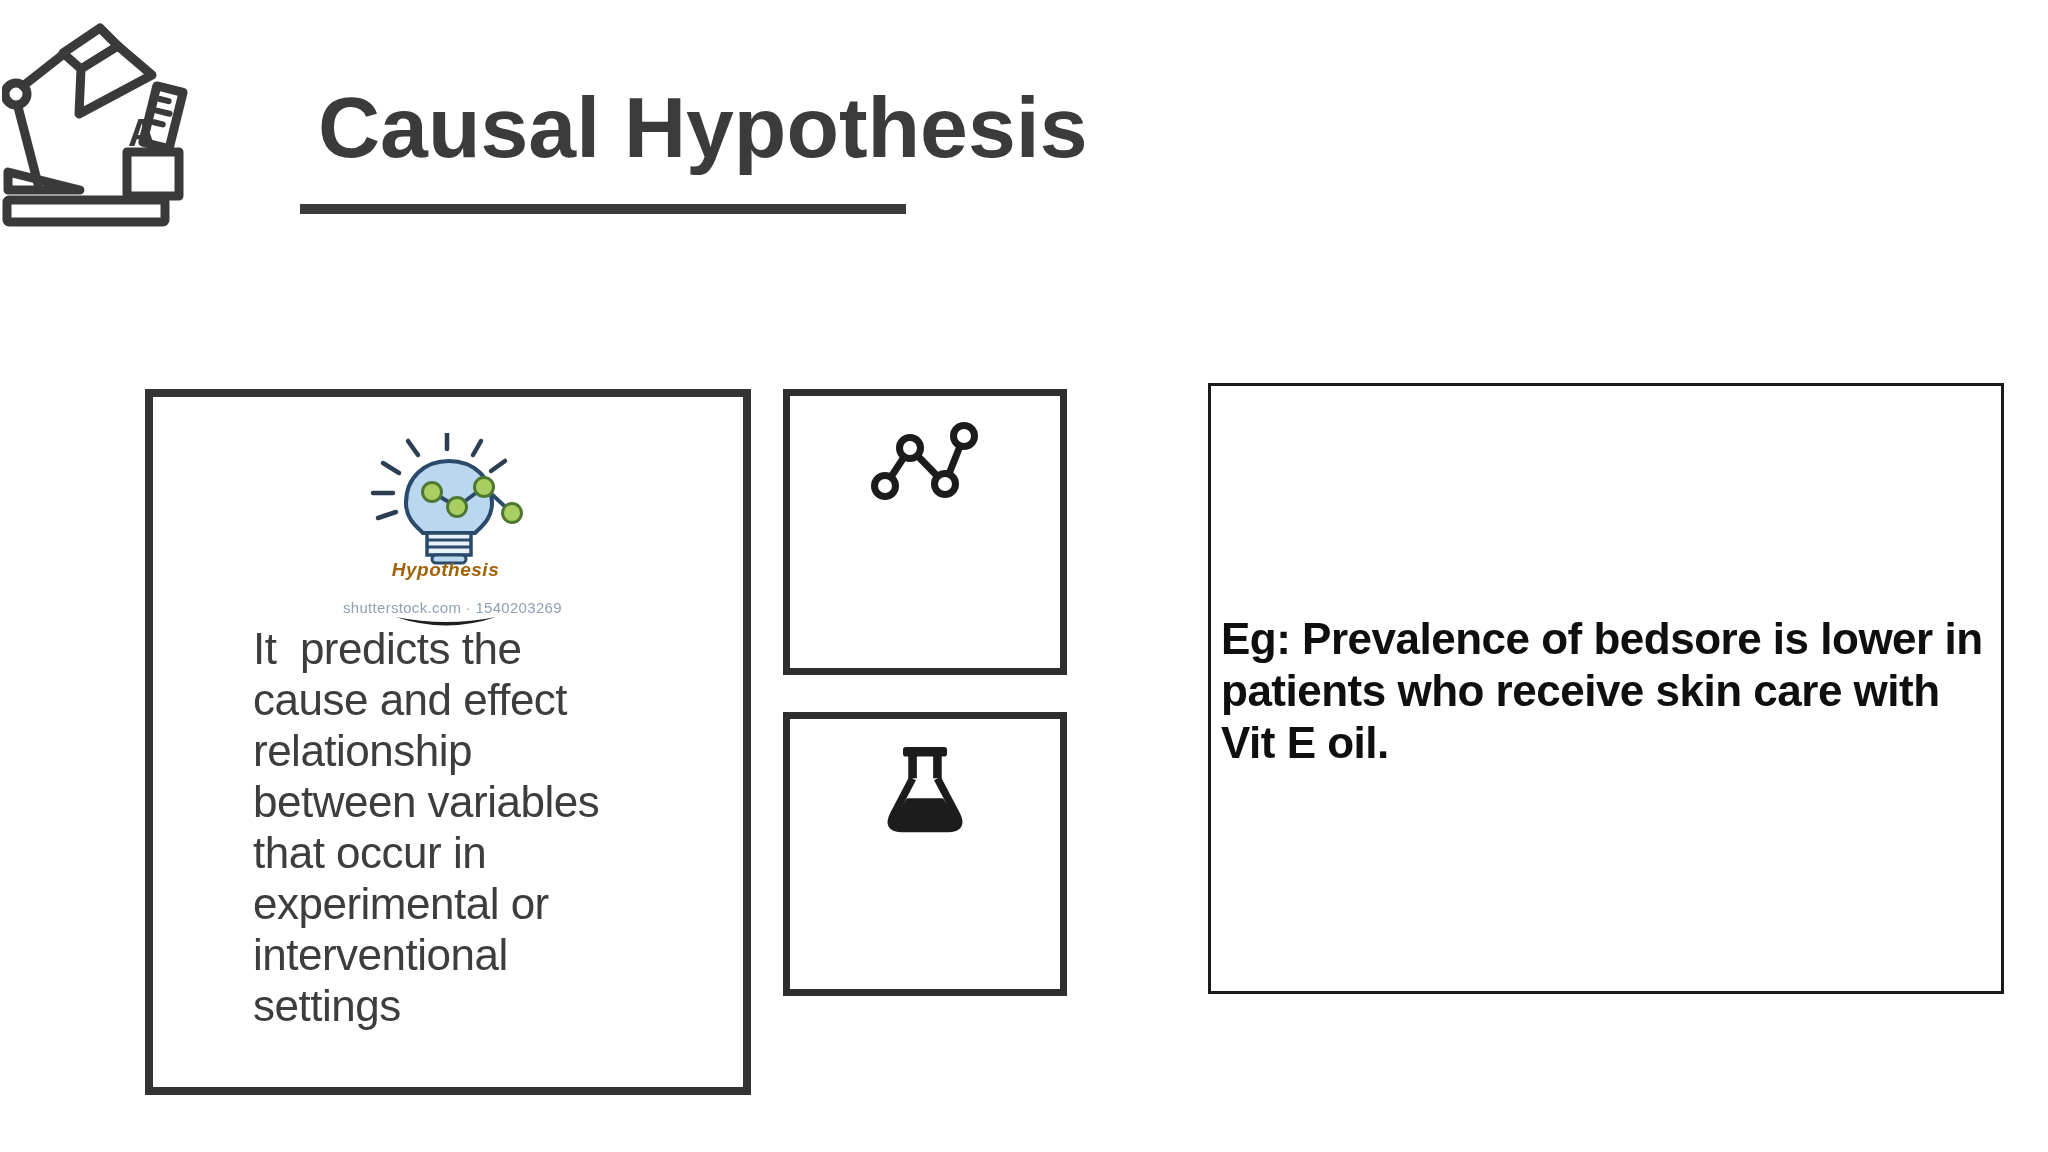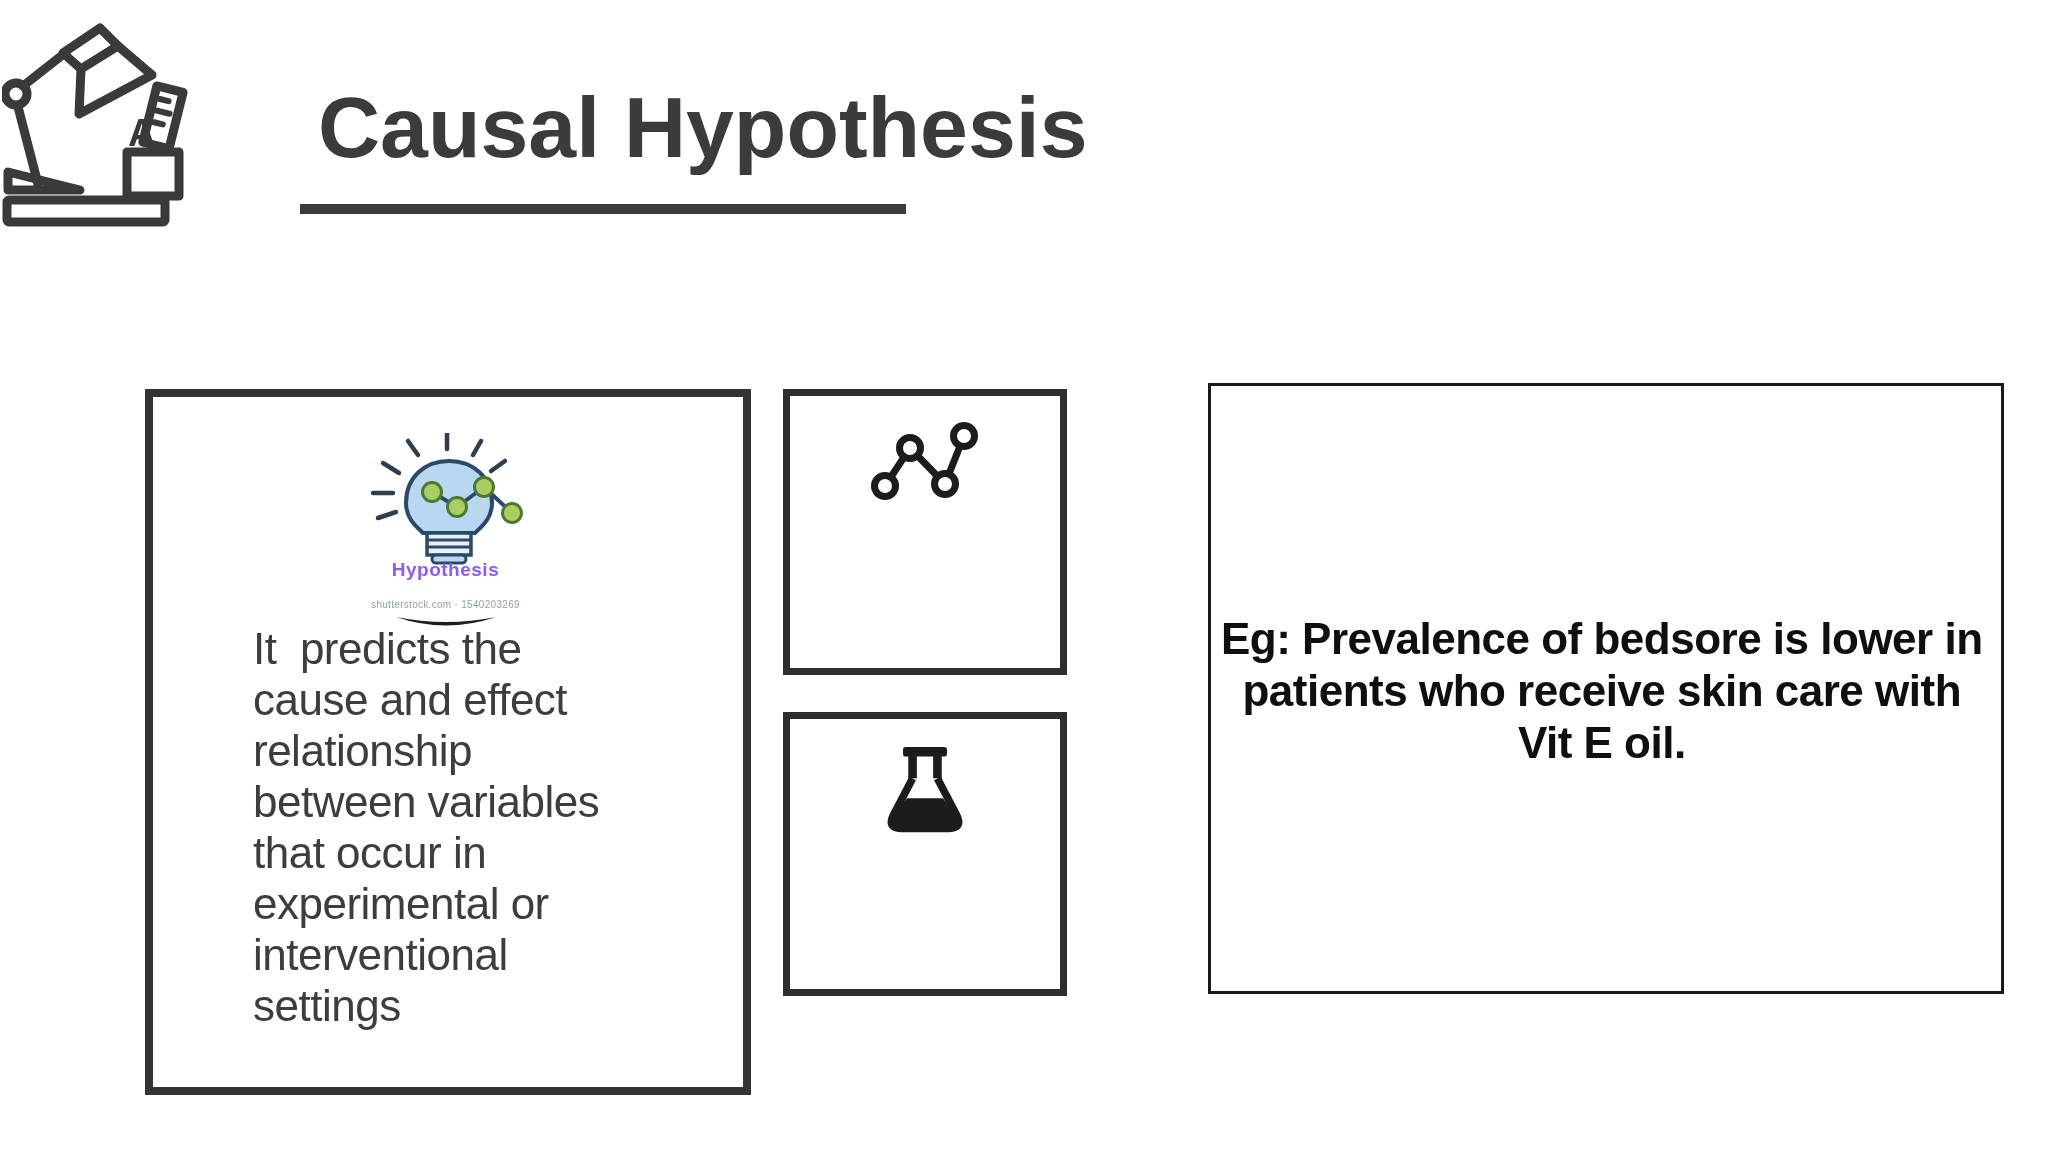--- a/index.html
+++ b/index.html
@@ -12,41 +12,41 @@
   .title{position:absolute;left:318px;top:80px;font-size:86px;font-weight:bold;
          color:#3b3b3b;line-height:1.1;letter-spacing:0;white-space:nowrap;}
   .title-underline{position:absolute;left:300px;top:204px;width:606px;height:10px;background:#3b3b3b;}
 
   
   .def-card{position:absolute;left:145px;top:389px;width:606px;height:706px;
             border:8px solid #333333;box-sizing:border-box;background:#ffffff;}
   .stock-img{position:absolute;left:200px;top:36px;width:185px;height:205px;}
   .bulb-svg{position:absolute;left:0;top:0;width:185px;height:140px;}
   .hyp-label{position:absolute;left:0;top:126px;width:185px;text-align:center;
-             font-size:19px;font-weight:bold;color:#8b5cf6;letter-spacing:0.5px;}
+             font-size:19px;font-weight:bold;color:#a16207;letter-spacing:0.5px;font-style:italic;}
   .watermark{position:absolute;left:-10px;top:166px;width:205px;text-align:center;
-             font-size:10px;color:#8fa0b3;letter-spacing:0.3px;white-space:nowrap;}
+             font-size:15px;color:#8fa0b3;letter-spacing:0.3px;white-space:nowrap;}
   .wm-arc{position:absolute;left:42px;top:181px;width:102px;height:15px;}
   .def-text{position:absolute;left:100px;top:226px;font-size:44px;font-weight:normal;
             line-height:51px;color:#3d3d3d;white-space:pre-wrap;letter-spacing:-0.5px;}
 
   
   .icon-card{position:absolute;width:284px;box-sizing:border-box;border:7px solid #2e2e2e;
              background:#ffffff;display:flex;justify-content:center;align-items:flex-start;}
   .icon-card.top{left:783px;top:389px;height:286px;}
   .icon-card.bottom{left:783px;top:712px;height:284px;}
   .node-icon{margin-top:26px;width:112px;height:80px;}
   .flask-icon{margin-top:26px;width:88px;height:92px;}
 
   
   .example-card{position:absolute;left:1208px;top:383px;width:796px;height:611px;
                 border:3px solid #1a1a1a;box-sizing:border-box;background:#ffffff;}
   .example-text{position:absolute;left:10px;top:227px;padding-right:8px;
                 font-size:44px;font-weight:bold;line-height:52px;color:#0f0f0f;
-                white-space:pre-wrap;letter-spacing:-0.5px;text-align:center;}
+                white-space:pre-wrap;letter-spacing:-0.5px;}
 </style>
 </head>
 <body>
 
 <div class="slide">
 
   <svg class="lamp" viewBox="0 0 200 220">
     <g fill="none" stroke="#3a3a3a" stroke-width="9" stroke-linecap="round" stroke-linejoin="round">
 
       <g transform="rotate(14 160 107)">

